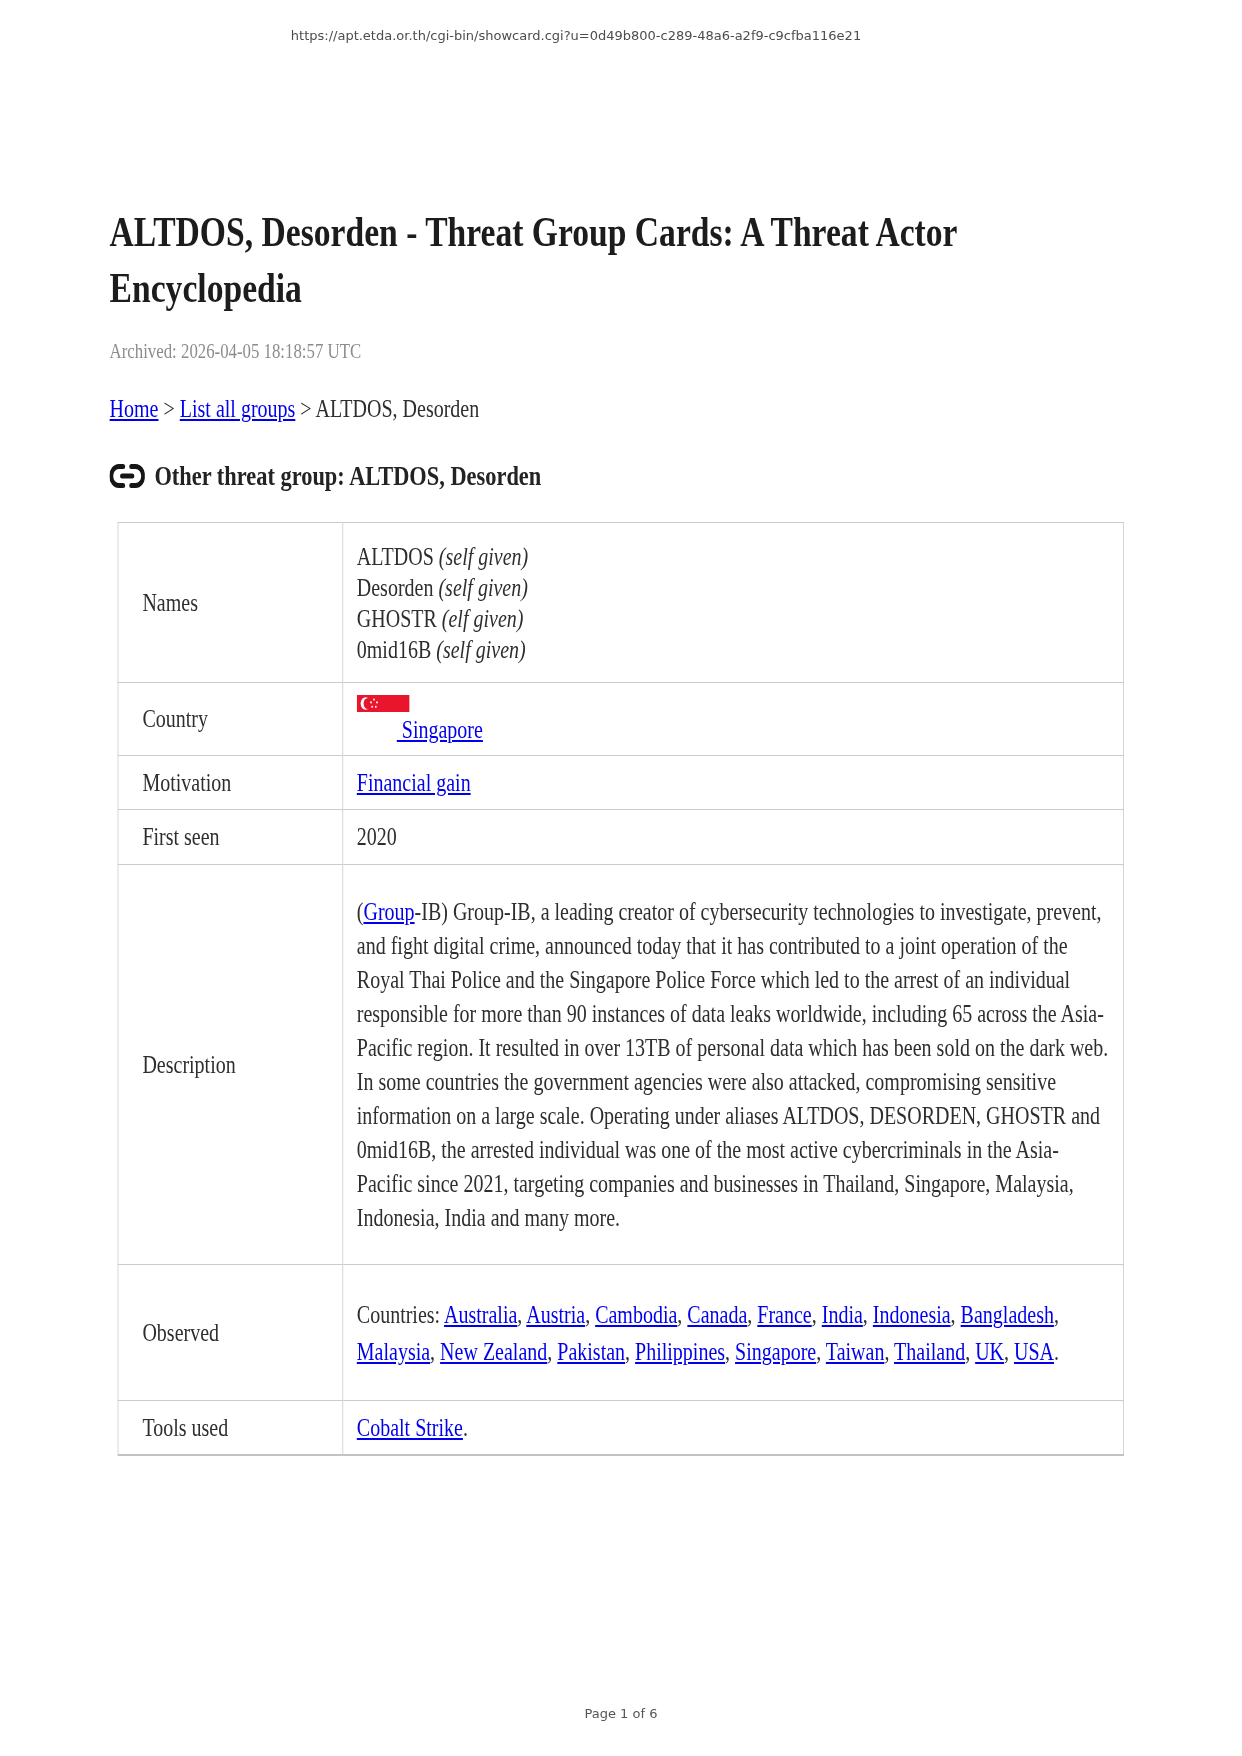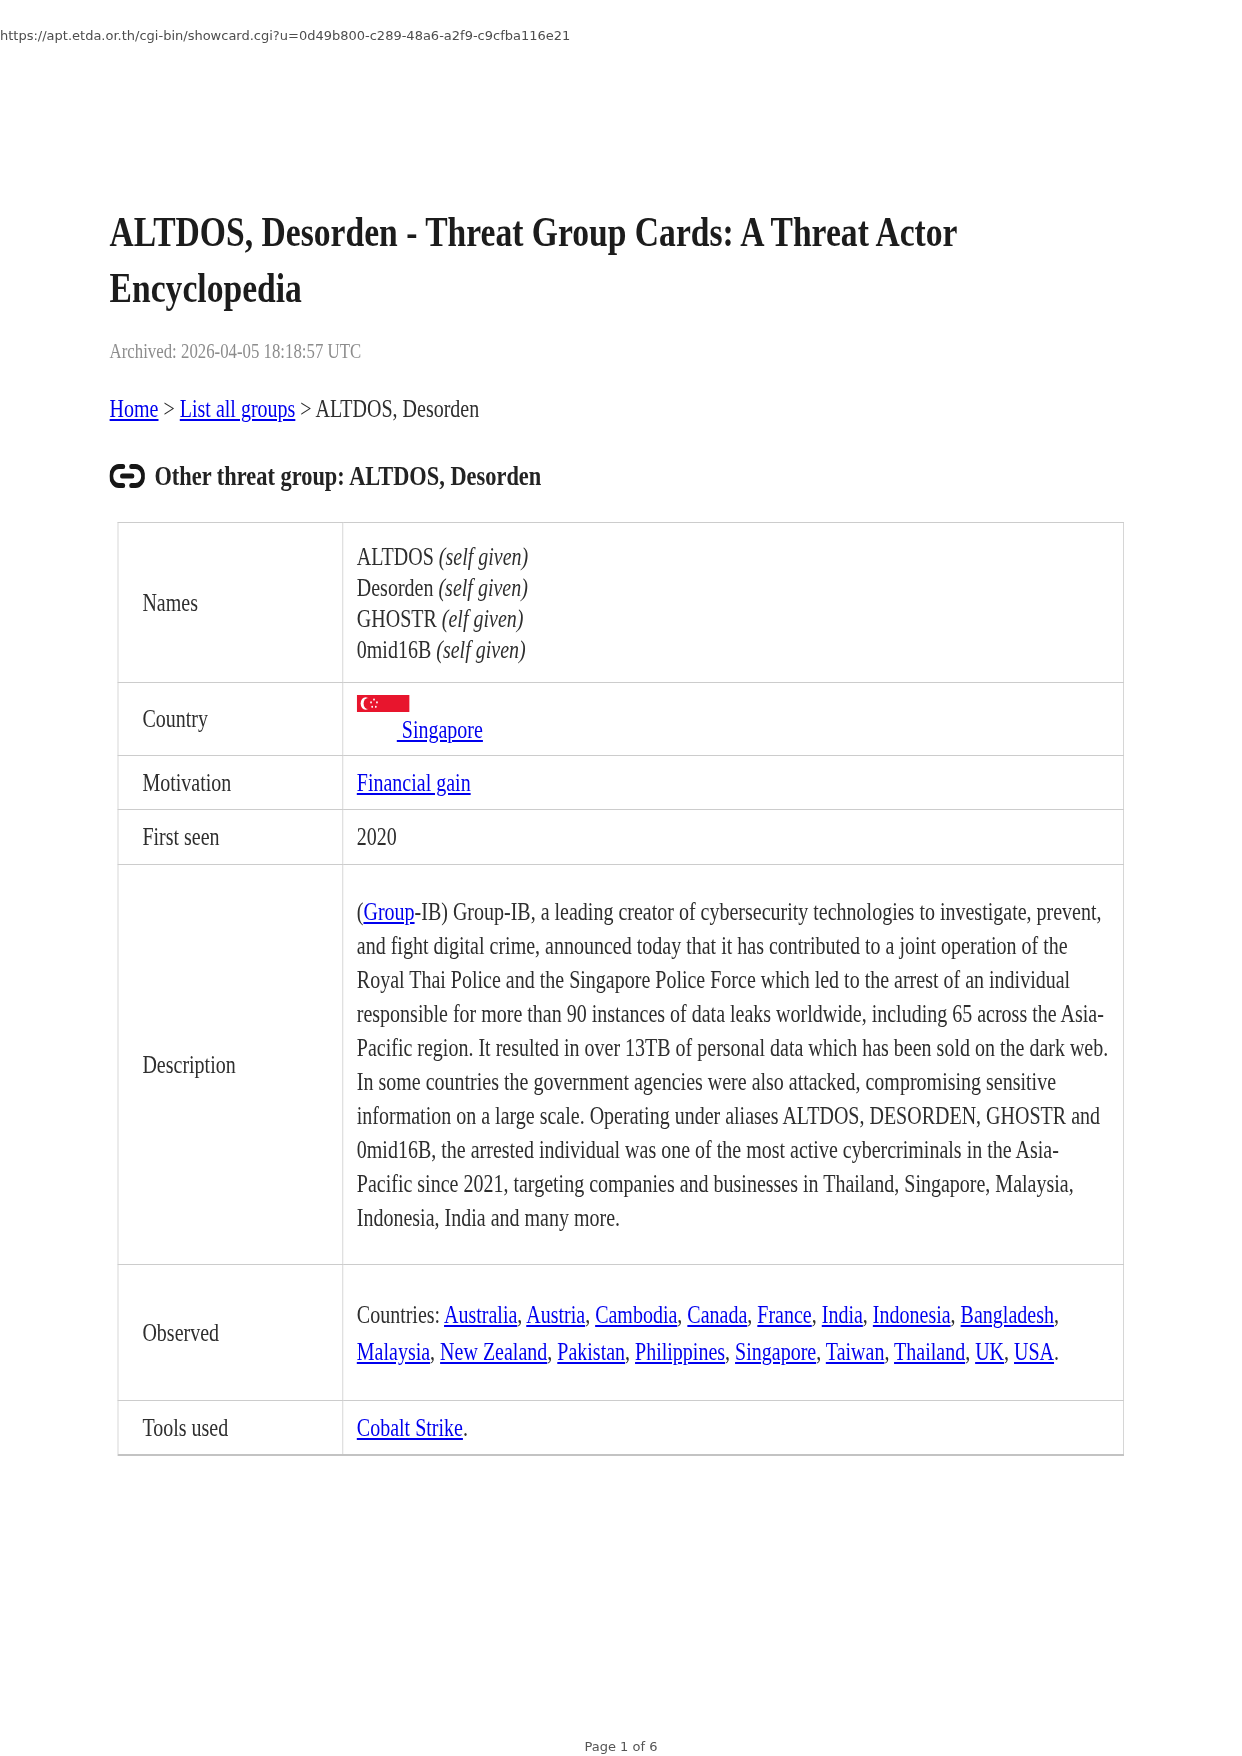--- a/index.html
+++ b/index.html
@@ -3,26 +3,26 @@
 <meta charset="utf-8">
 <style>
   html,body{margin:0;padding:0;}
   body{
     width:1242px;height:1756px;background:#ffffff;position:relative;overflow:hidden;
     font-family:"Liberation Serif", serif;color:#2e2e2e;
     -webkit-font-smoothing:antialiased;
   }
   
   .print-header{
-    position:absolute;top:28px;left:0;width:1152px;text-align:left;
+    position:absolute;top:28px;left:0;width:1152px;text-align:center;
     font-family:"DejaVu Sans", sans-serif;font-size:13px;color:#4d4d4d;letter-spacing:0;
   }
   .print-footer{
     position:absolute;top:1706px;left:0;width:1242px;text-align:center;
-    font-family:"DejaVu Sans", sans-serif;font-size:13px;color:#555555;margin-top:33px;
+    font-family:"DejaVu Sans", sans-serif;font-size:13px;color:#555555;
   }
   
   .scalewrap{
     position:absolute;top:0;left:0;width:1552px;
     transform:scaleX(0.8);transform-origin:0 0;
   }
   .content{margin-left:137px;width:1340px;padding-top:204px;}
   h1.doc-title{
     margin:0;width:1180px;font-size:42px;line-height:56px;font-weight:bold;color:#1c1c1c;
   }

